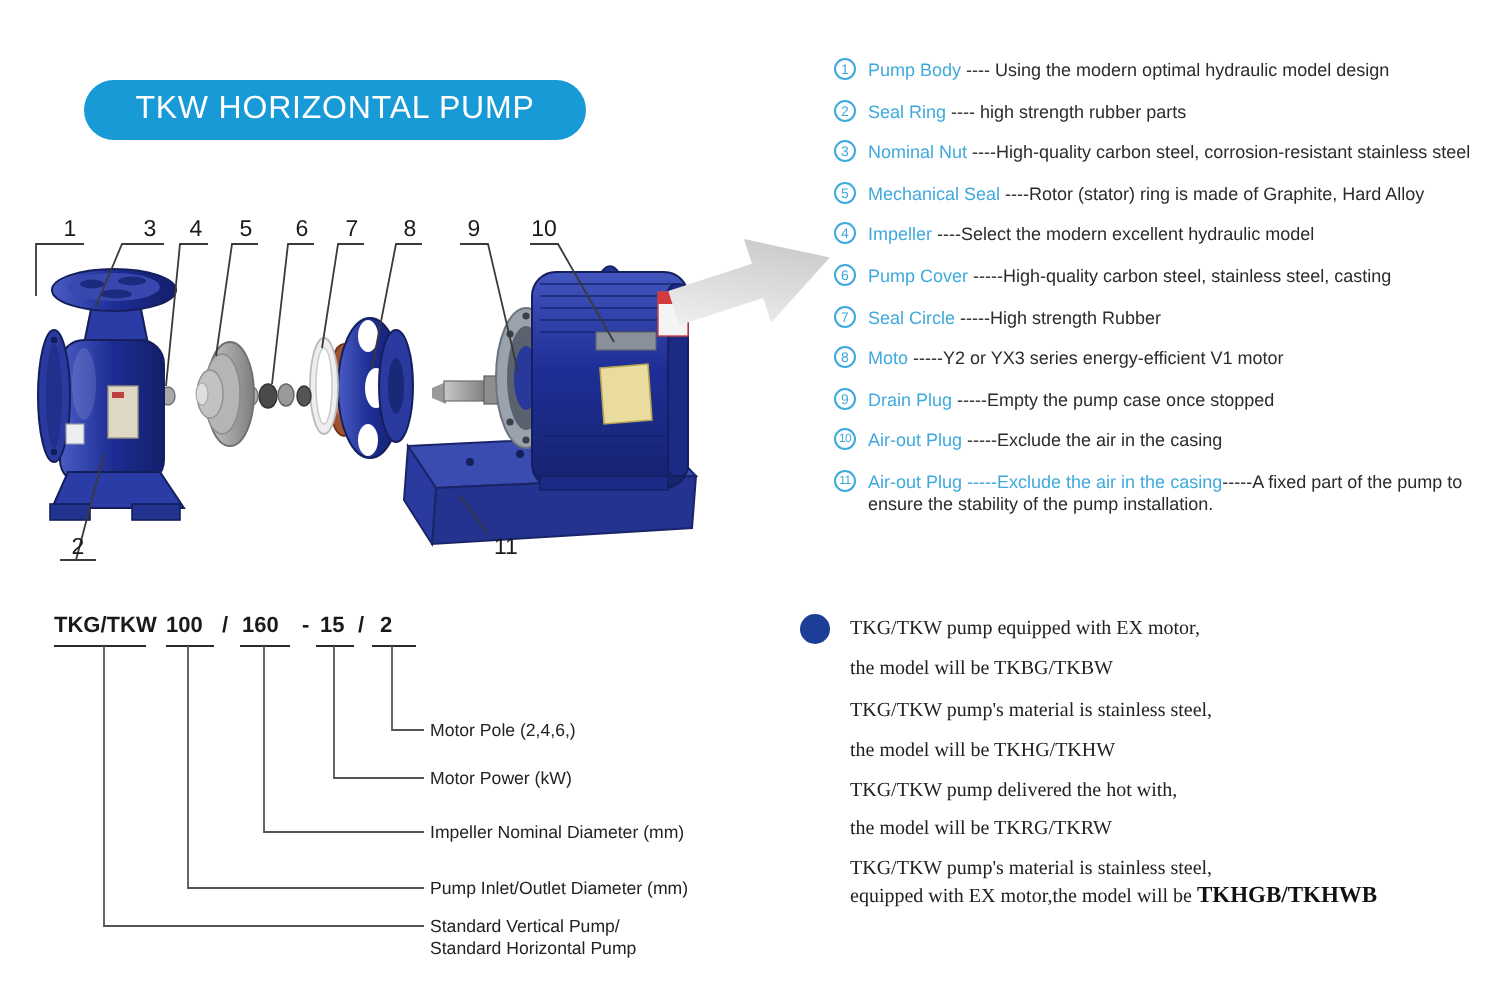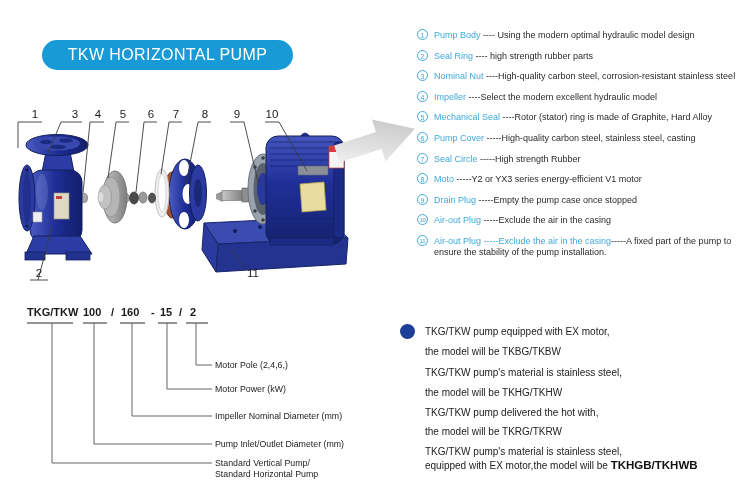--- a/index.html
+++ b/index.html
@@ -28,21 +28,21 @@
 
   
   .model-svg{position:absolute;left:18px;top:300px;width:360px;height:185px;}
   .model-svg text{font-family:"Liberation Sans","DejaVu Sans",sans-serif;}
   .code{font-size:11px;font-weight:bold;fill:#1a1a1a;}
   .mlabel{font-size:8.8px;fill:#222;}
   .mline{stroke:#555;stroke-width:.9;fill:none;}
   .uline{stroke:#2b2b2b;stroke-width:1.1;}
 
   
-  .variants{position:absolute;left:398px;top:319px;width:352px;height:165px;}
+  .variants{position:absolute;left:398px;top:302px;width:352px;height:165px;font-family:Liberation Serif, serif;}
   .bullet{position:absolute;left:2px;top:5px;width:15px;height:15px;border-radius:50%;background:#1d3e96;}
   .vline{position:absolute;left:27px;white-space:nowrap;font-size:10px;color:#222;}
   .vbold{font-size:11.5px;font-weight:bold;color:#111;}
 
   
   .callout{font-size:11.5px;fill:#1a1a1a;font-family:"Liberation Sans","DejaVu Sans",sans-serif;}
   .leader{stroke:#3a3a3a;stroke-width:.9;fill:none;}
 </style>
 </head>
 <body>
@@ -196,22 +196,22 @@
     </defs>
     <g transform="rotate(-18 47 62)">
       <path d="M8,53 H52 V40 L90,62 L52,84 V71 H8 Z" fill="url(#arrowGrad)"></path>
     </g>
   </svg>
 
   <ol class="parts-list">
     <li><span class="circ">1</span><span class="pname">Pump Body</span><span class="pdesc"> ---- Using the modern optimal hydraulic model design</span></li>
     <li><span class="circ">2</span><span class="pname">Seal Ring</span><span class="pdesc"> ---- high strength rubber parts</span></li>
     <li><span class="circ">3</span><span class="pname">Nominal Nut</span><span class="pdesc"> ----High-quality carbon steel, corrosion-resistant stainless steel</span></li>
+    <li><span class="circ">5</span><span class="pname">Mechanical Seal</span><span class="pdesc"> ----Rotor (stator) ring is made of Graphite, Hard Alloy</span></li>
     <li><span class="circ">4</span><span class="pname">Impeller</span><span class="pdesc"> ----Select the modern excellent hydraulic model</span></li>
-    <li><span class="circ">5</span><span class="pname">Mechanical Seal</span><span class="pdesc"> ----Rotor (stator) ring is made of Graphite, Hard Alloy</span></li>
     <li><span class="circ">6</span><span class="pname">Pump Cover</span><span class="pdesc"> -----High-quality carbon steel, stainless steel, casting</span></li>
     <li><span class="circ">7</span><span class="pname">Seal Circle</span><span class="pdesc"> -----High strength Rubber</span></li>
     <li><span class="circ">8</span><span class="pname">Moto</span><span class="pdesc"> -----Y2 or YX3 series energy-efficient V1 motor</span></li>
     <li><span class="circ">9</span><span class="pname">Drain Plug</span><span class="pdesc"> -----Empty the pump case once stopped</span></li>
     <li class="two-digit"><span class="circ">10</span><span class="pname">Air-out Plug</span><span class="pdesc"> -----Exclude the air in the casing</span></li>
     <li class="two-digit"><span class="circ">11</span><span class="pname">Air-out Plug</span><span class="pblue"> -----Exclude the air in the casing</span><span class="pdesc">-----A fixed part of the pump to ensure the stability of the pump installation.</span></li>
   </ol>
 
   <svg class="model-svg" viewBox="0 0 360 185">
     <text class="code" x="9" y="16">TKG/TKW</text>

